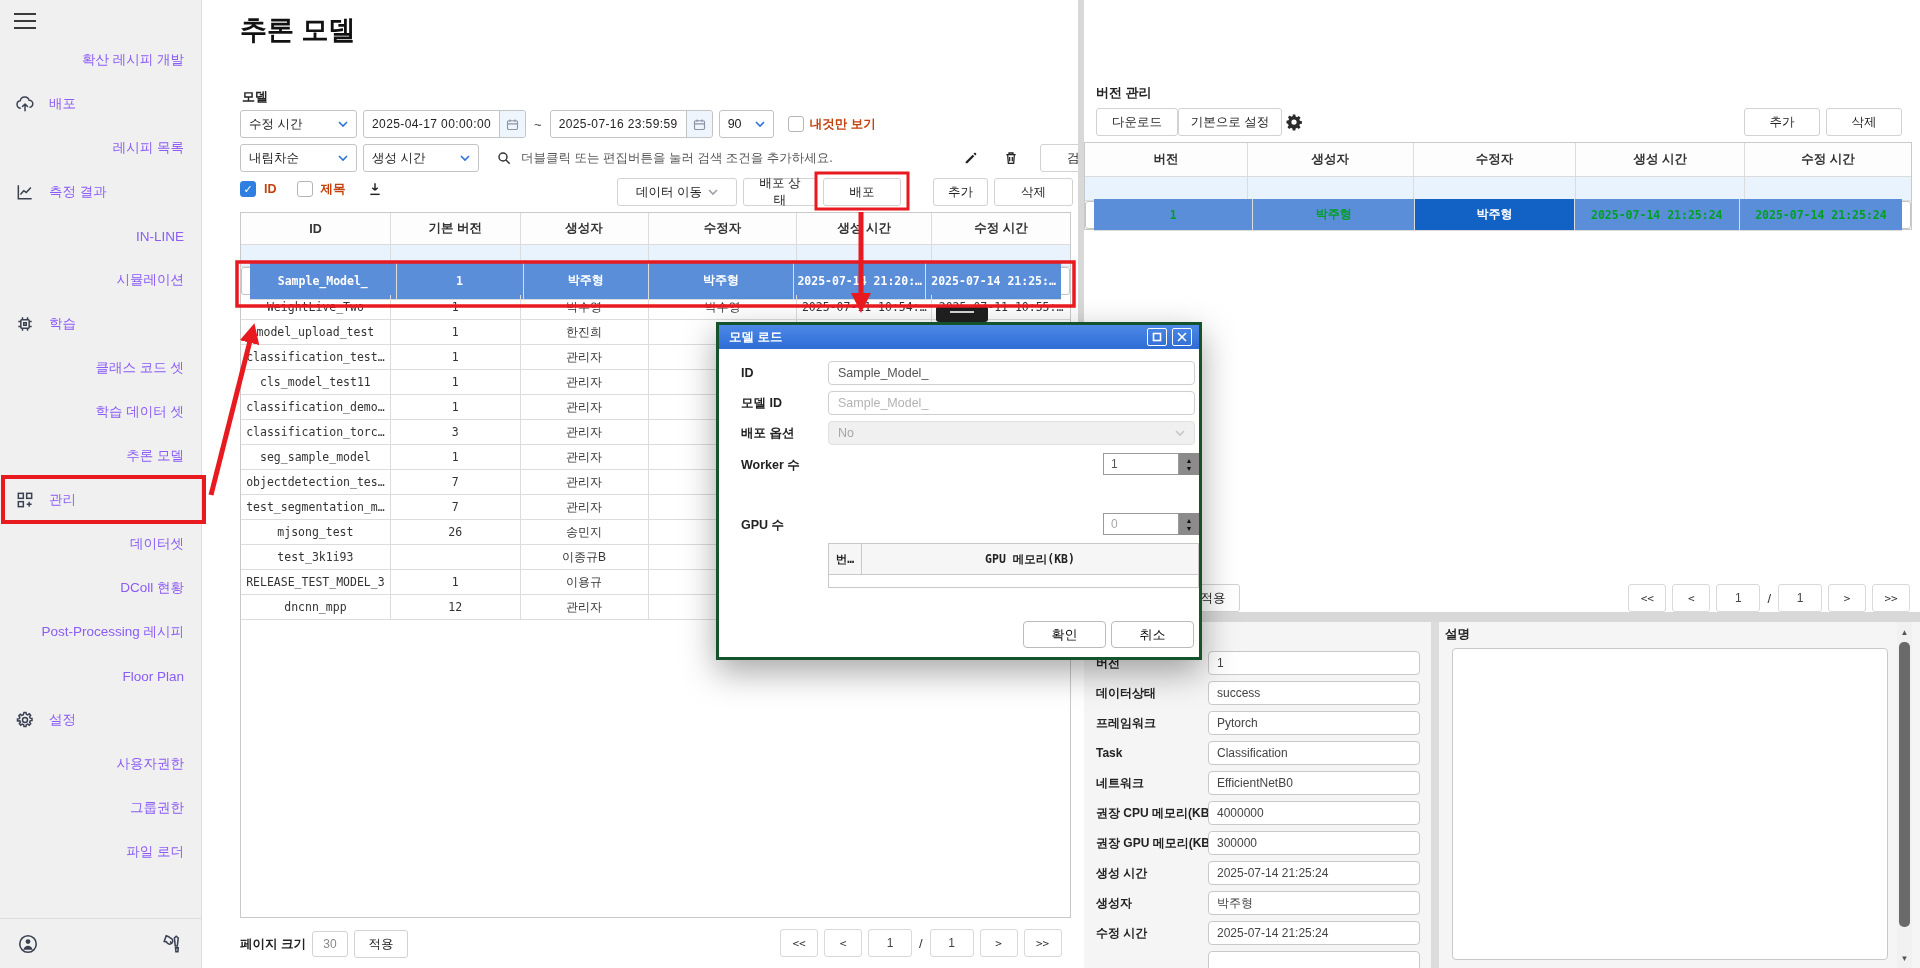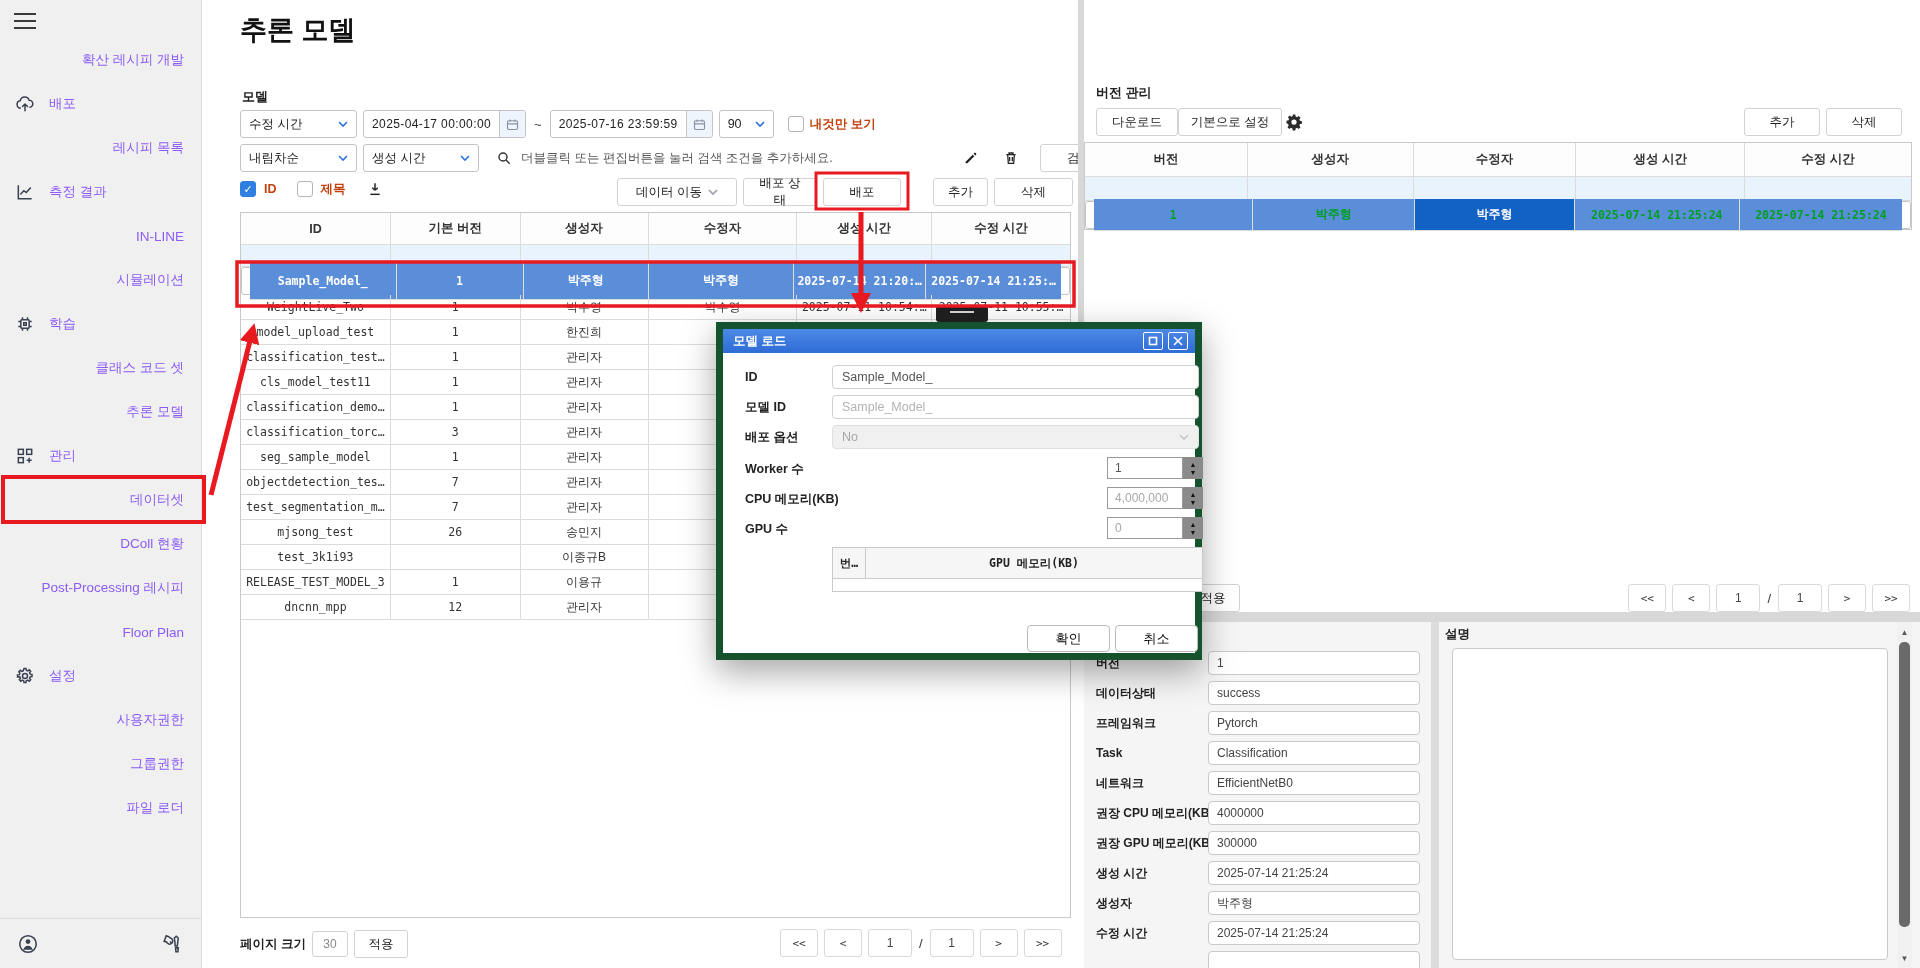--- a/index.html
+++ b/index.html
@@ -115,21 +115,21 @@
 
   
   .scrollbar{position:absolute;left:1897px;top:622px;width:15px;height:346px;background:#f1f1f1}
   .sb-arrow{position:absolute;left:0;width:15px;height:16px;display:flex;align-items:center;justify-content:center;font-size:8px;color:#555}
   .sb-arrow.up{top:2px}.sb-arrow.down{bottom:2px}
   .sb-thumb{position:absolute;left:2px;top:20px;width:11px;height:285px;background:#6a6a6a;border-radius:5px}
 
   
   .drag-handle{position:absolute;left:936px;top:306px;width:52px;height:16px;background:#1e1e1e;border-radius:3px;z-index:61}
   .drag-handle i{position:absolute;left:14px;top:5px;width:24px;height:2px;background:#cfcfcf}
-  .modal{position:absolute;left:716px;top:322px;width:486px;height:338px;background:#fff;border:7px solid #14532d;z-index:60;box-shadow:0 12px 32px rgba(0,0,0,.35)}
+  .modal{position:absolute;left:716px;top:322px;width:486px;height:338px;background:#fff;border:3px solid #14532d;z-index:60;box-shadow:0 12px 32px rgba(0,0,0,.35)}
   .mtitle{position:absolute;left:0;top:0;width:100%;height:24px;background:linear-gradient(180deg,#4d89e6,#2e6cd6);display:flex;align-items:center;padding:0 10px;color:#fff;font-size:12.5px;font-weight:bold}
   .wbtn{position:absolute;top:3px;width:20px;height:18px;border:1.5px solid #fff;border-radius:2px;display:flex;align-items:center;justify-content:center;cursor:pointer}
   .wbtn.max{right:32px}.wbtn.close{right:7px}
   .wbtn svg{width:10px;height:10px}
   .mrow{position:absolute;left:0;width:100%;height:26px}
   .mlabel{position:absolute;left:22px;top:0;height:24px;display:flex;align-items:center;font-size:12.5px;font-weight:bold;color:#222;white-space:nowrap}
   .minput{position:absolute;left:109px;top:0;width:367px;height:24px;border:1px solid #cfcfcf;border-radius:4px;background:#fff;display:flex;align-items:center;padding:0 9px;font-size:12.5px;color:#555}
   .minput.ph{color:#b3b3b3}
   .mselect{background:#f0f0f0;border-color:#e0e0e0;color:#a6a6a6;justify-content:space-between;display:flex}
   .spin{position:absolute;left:384px;top:0;height:22px;display:flex}
@@ -197,20 +197,23 @@
               <rect x="7" y="7" width="10" height="10" rx="1"></rect>
               <rect x="10.5" y="10.5" width="3" height="3"></rect>
               <path d="M9 7V4M15 7V4M9 20v-3M15 20v-3M7 9H4M7 15H4M20 9h-3M20 15h-3"></path>
             </svg>
           </span>
           <span class="sb-label">학습</span>
         </div>
         <div class="sb-item sub">
           <span class="sb-label">클래스 코드 셋</span>
         </div>
+        <div class="sb-item sub">
+          <span class="sb-label">학습 데이터 셋</span>
+        </div>
         <div class="sb-item sub active">
           <span class="sb-label">추론 모델</span>
         </div>
         <div class="sb-item group">
           <span class="sb-icon">
             <svg viewBox="0 0 24 24" fill="none" stroke="#3a4152" stroke-width="1.8">
               <rect x="4" y="4" width="6" height="6"></rect>
               <rect x="14" y="4" width="6" height="6"></rect>
               <rect x="4" y="14" width="6" height="6"></rect>
               <path d="M17 14v6M14 17h6"></path>
@@ -677,30 +680,20 @@
             <svg viewBox="0 0 10 7">
               <path d="M1 1l4 4 4-4" stroke="#c2c6cc" stroke-width="1.6" fill="none"></path>
             </svg>
           </span>
       </div>
     </div>
     <div class="mrow" style="top:128px">
       <span class="mlabel">Worker 수</span>
       <div class="spin">
         <span class="sval">1</span>
-        <span class="spinbtns">
-            <span>▲</span>
-            <span>▼</span>
-          </span>
-      </div>
-    </div>
-    <div class="mrow" style="top:158px">
-      <span class="mlabel">CPU 메모리(KB)</span>
-      <div class="spin dim">
-        <span class="sval">4,000,000</span>
         <span class="spinbtns">
             <span>▲</span>
             <span>▼</span>
           </span>
       </div>
     </div>
     <div class="mrow" style="top:188px">
       <span class="mlabel">GPU 수</span>
       <div class="spin dim">
         <span class="sval">0</span>

